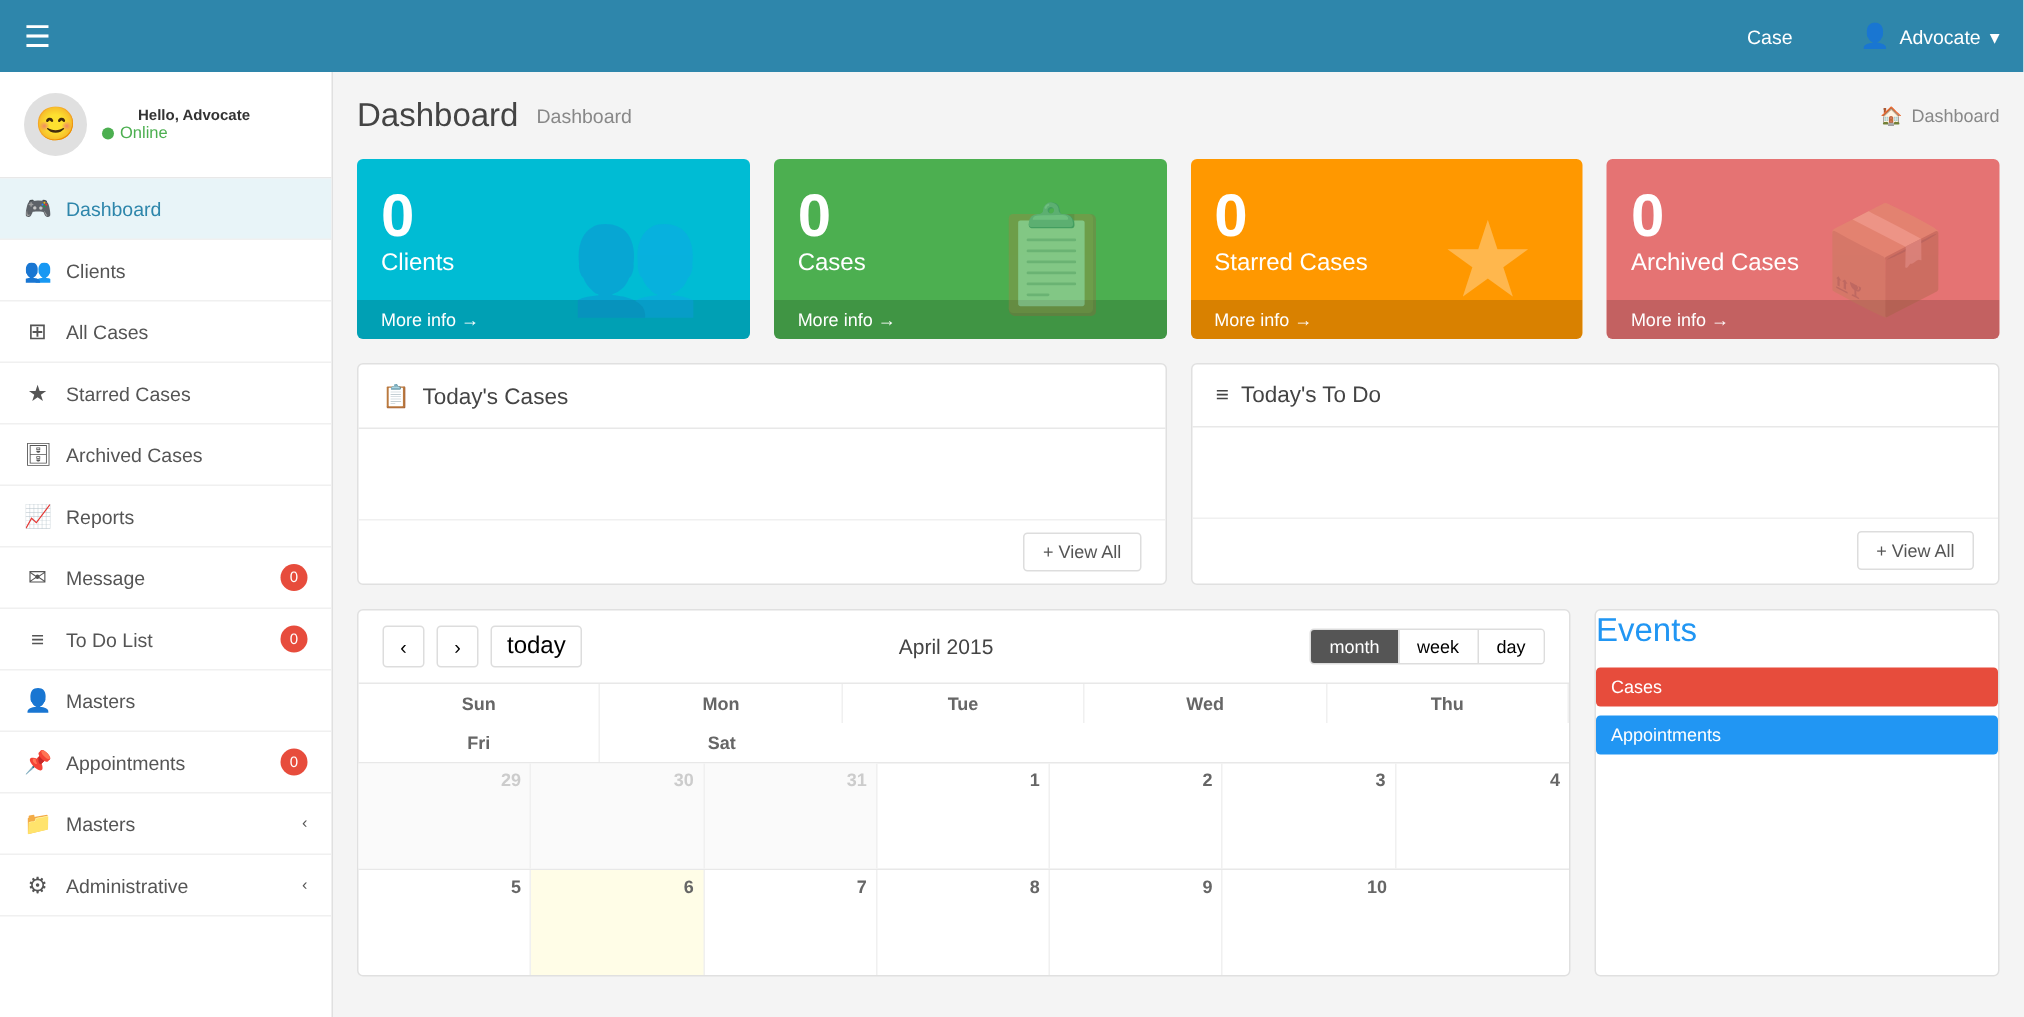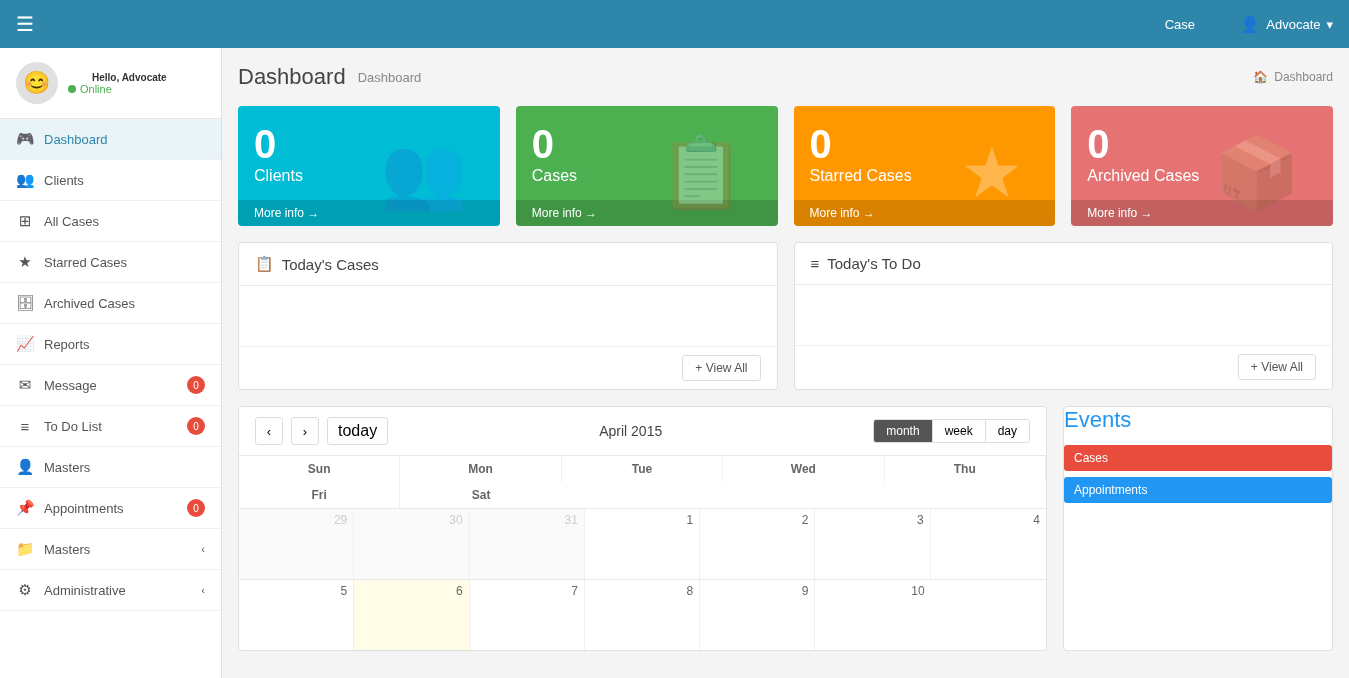--- a/index.html
+++ b/index.html
@@ -275,20 +275,21 @@
       border-bottom: 1px solid #e8e8e8;
     }
     .cal-week:last-child { border-bottom: none; }
     .cal-day {
       min-height: 70px;
       border-right: 1px solid #f0f0f0;
       padding: 4px 6px;
       font-size: 11px;
       color: #666;
       vertical-align: top;
+      font-weight: bold;
     }
     .cal-day:last-child { border-right: none; }
     .cal-day.other-month { color: #ccc; background: #fafafa; }
     .cal-day.today-highlight { background: #fffde7; }
     .cal-day .day-num { text-align: right; font-size: 12px; margin-bottom: 2px; }
 
     
     .events-card {
       background: white;
       border-radius: 4px;

